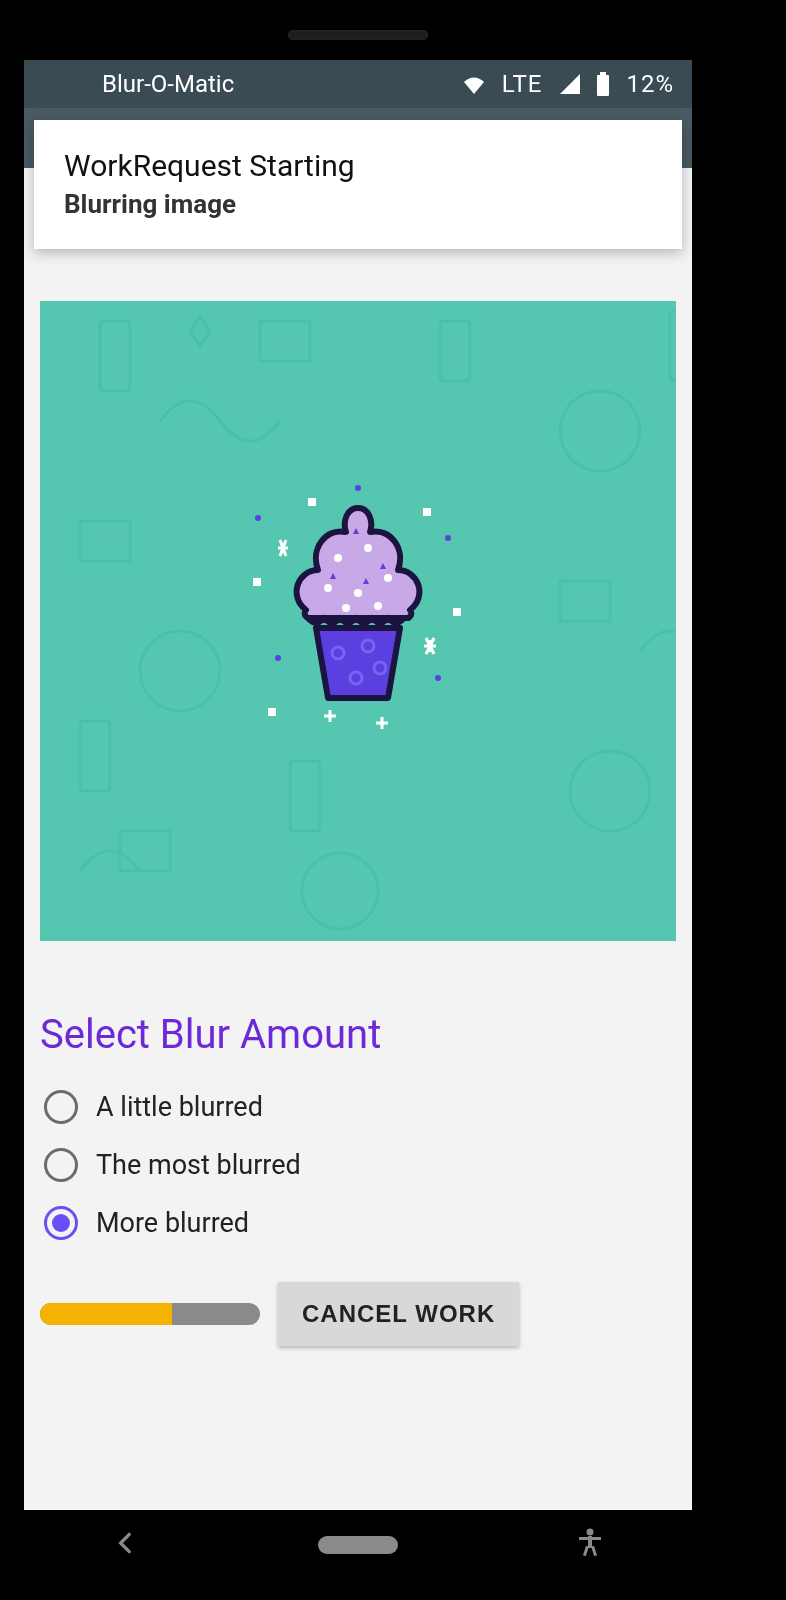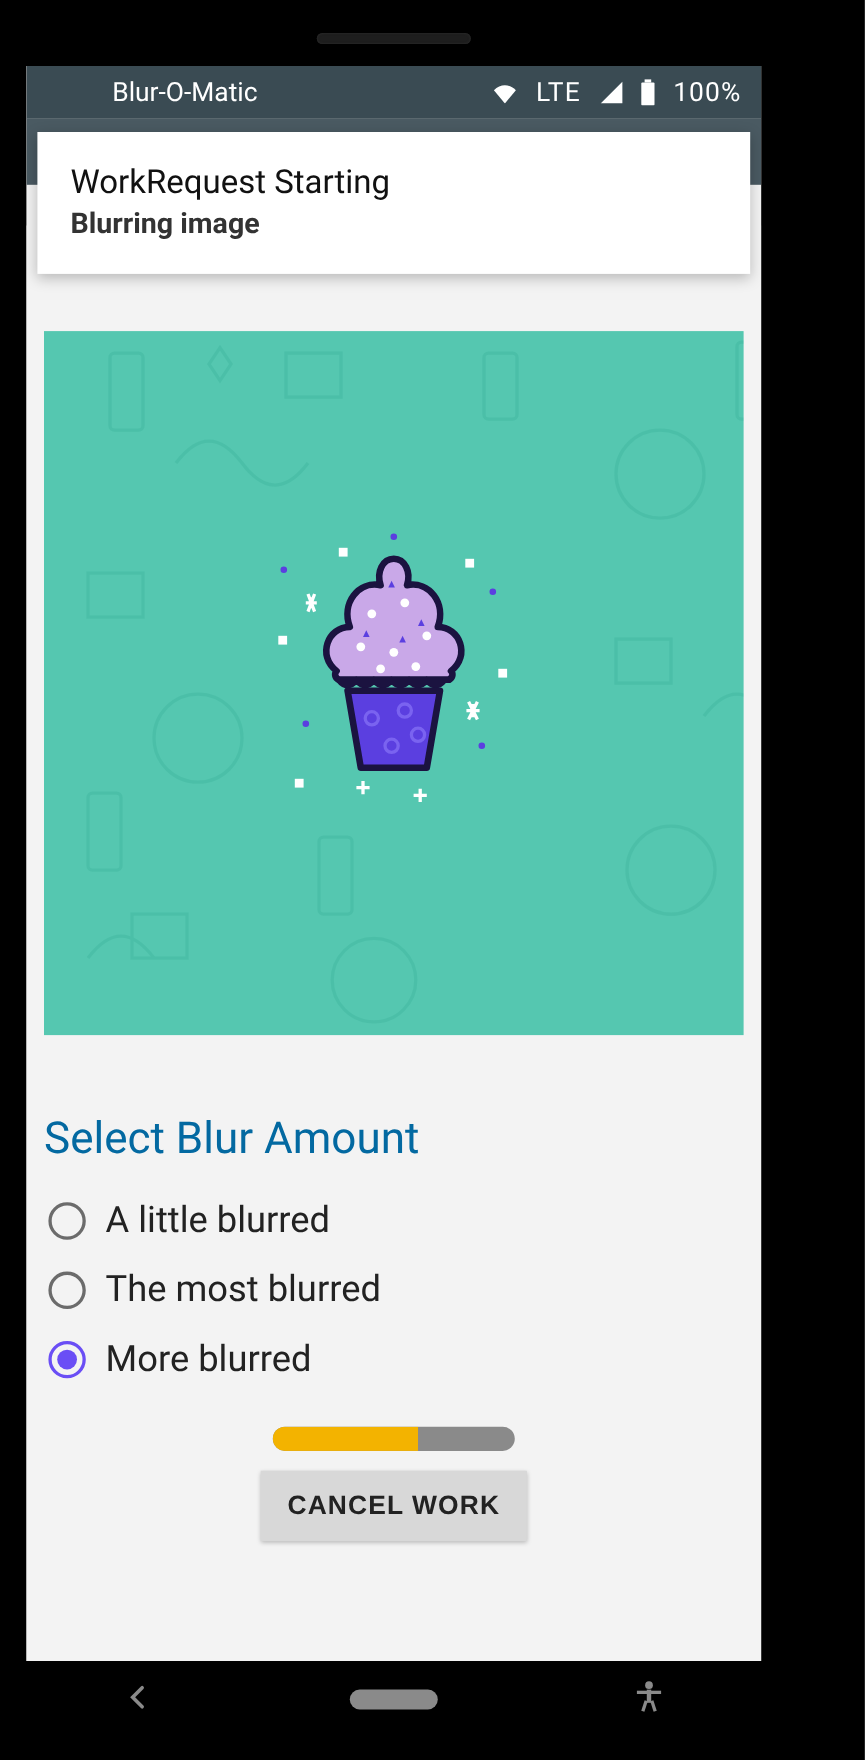--- a/index.html
+++ b/index.html
@@ -40,38 +40,38 @@
   .content {
     position: absolute; top: 145px; left: 0; right: 0; bottom: 0;
     background: #f3f3f3; padding: 16px;
   }
   .image-panel {
     margin-top: 80px;
     width: 100%; height: 640px; background: #55c7b0; position: relative; overflow: hidden;
   }
   
   .section-title {
-    font-size: 40px; color: #0369a1; margin-top: 70px; margin-bottom: 20px; font-weight: 400;
+    font-size: 40px; color: #6d28d9; margin-top: 70px; margin-bottom: 20px; font-weight: 400;
   }
   
   .radio-row {
     display: flex; align-items: center; gap: 18px; padding: 12px 4px; cursor: pointer;
   }
   .radio-outer {
     width: 34px; height: 34px; border-radius: 50%; border: 3px solid #6b6b6b;
     display: flex; align-items: center; justify-content: center;
   }
   .radio-outer.selected { border-color: #6a4ef5; }
   .radio-inner {
     width: 18px; height: 18px; border-radius: 50%; background: #6a4ef5; display:none;
   }
   .radio-outer.selected .radio-inner { display:block; }
-  .radio-label { font-size: 33px; color: #222; }
-  
-  .progress-area { margin-top: 30px; display:flex; flex-direction:column; align-items:center; gap:18px;}
+  .radio-label { font-size: 27px; color: #222; }
+  
+  .progress-area { margin-top: 30px; display:flex; flex-direction:row; align-items:center; gap:18px;}
   .progress-bar {
     width: 220px; height: 22px; background: #8a8a8a; border-radius: 11px; overflow: hidden;
   }
   .progress-fill {
     height: 100%; background: #f3b300; width: 60%;
   }
   
   .cancel-btn {
     background: #d8d8d8; border: none; padding: 18px 24px; font-size: 24px;
     font-weight: 600; color: #222; letter-spacing: 1px; box-shadow: 0 2px 4px rgba(0,0,0,0.25);
@@ -108,21 +108,21 @@
           <svg width="22" height="20" viewBox="0 0 22 20">
               <path d="M2 20 L22 20 L22 0 Z" fill="#fff"></path>
             </svg>
         </span>
         <span class="battery-icon">
           <svg width="14" height="24" viewBox="0 0 14 24">
               <rect x="4" y="0" width="6" height="3" fill="#fff"></rect>
               <rect x="1" y="3" width="12" height="21" rx="1" fill="#fff"></rect>
             </svg>
         </span>
-        <span>100%</span>
+        <span>12%</span>
       </div>
     </div>
 
     <div class="app-bar-stripe"></div>
 
     <div class="content">
 
       <div class="image-panel">
 
         <svg width="100%" height="100%" style="position:absolute;inset:0">

